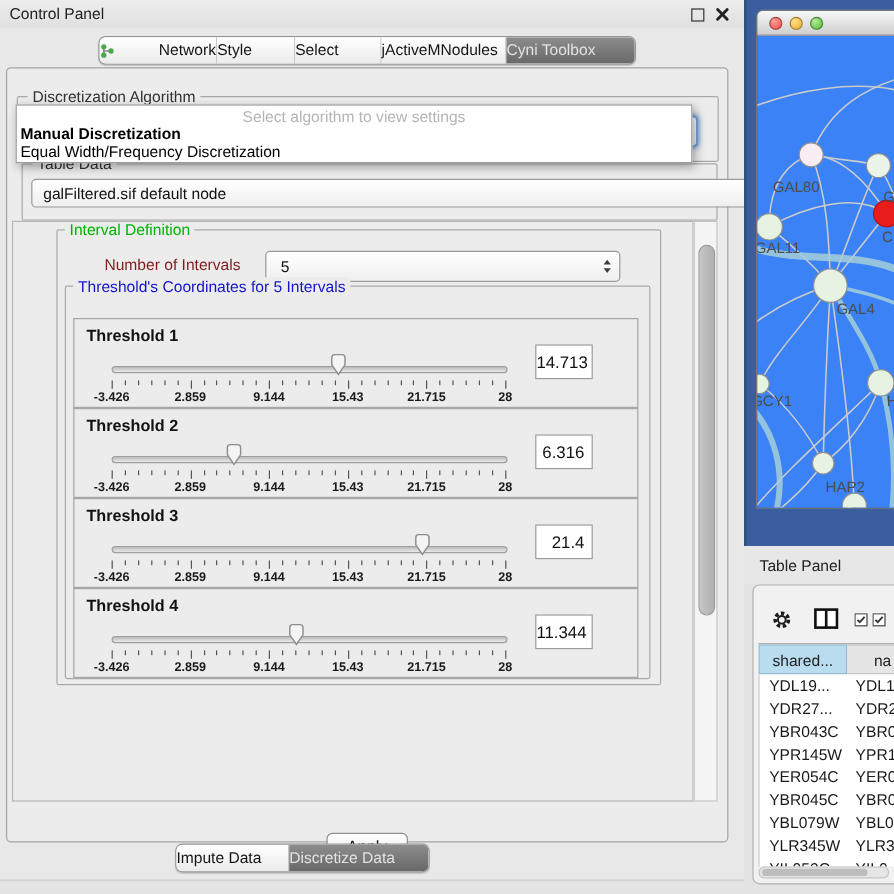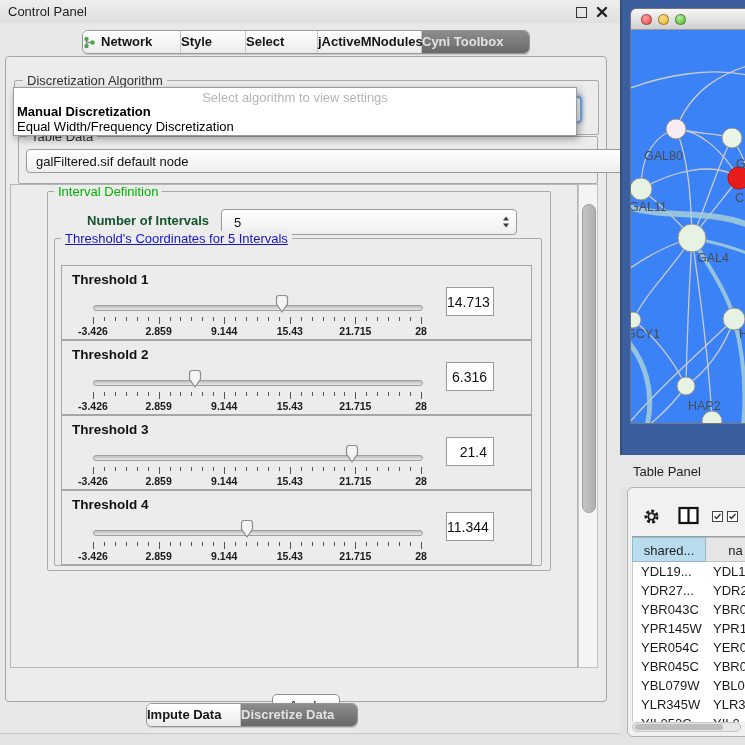--- a/index.html
+++ b/index.html
@@ -9,23 +9,23 @@
   
   .cp{position:absolute;left:0;top:0;width:620px;height:733px;background:#e8e8e8;border-bottom:1px solid #c9c9c9;}
   .cp-titlebar{position:absolute;left:0;top:0;width:620px;height:23px;background:linear-gradient(#ededed,#e0e0e0);}
   .cp-title{position:absolute;left:8px;top:4px;font-size:13px;color:#222;}
   .float-icon{position:absolute;left:576px;top:7px;width:9px;height:9px;border:1.6px solid #333;}
   .close-icon{position:absolute;left:596px;top:6px;width:12px;height:12px;}
 
   
   .tabbar{position:absolute;display:flex;border:1px solid #979797;border-radius:6px;overflow:hidden;
           background:#fff;height:22px;box-shadow:0 1px 1px rgba(0,0,0,.15);}
-  .tab{height:22px;line-height:22px;text-align:center;font-size:13px;font-weight:bold;color:#151515;
+  .tab{height:22px;line-height:22px;text-align:center;font-size:13px;font-weight:normal;color:#151515;
        background:linear-gradient(#ffffff,#ebebeb);border-right:1px solid #c6c6c6;box-sizing:border-box;
-       display:flex;align-items:center;justify-content:flex-start;gap:5px;}
+       display:flex;align-items:center;justify-content:space-between;gap:5px;}
   .tab:last-child{border-right:none;}
   .tab.selected{background:linear-gradient(#8d8d8d,#686868);color:#e2e2e2;border-right-color:#5c5c5c;}
 
   
   .main-panel{position:absolute;left:5px;top:56px;width:602px;height:646px;background:#ececec;
               border:1px solid #a5a5a5;border-radius:4px;box-sizing:border-box;}
 
   .group{position:absolute;border:1px solid #a9a9a9;border-radius:2px;}
   .legend{position:absolute;top:-8px;left:8px;background:#ececec;padding:0 4px;font-size:13px;line-height:15px;white-space:nowrap;}
   .legend-black{color:#333;}
@@ -48,21 +48,21 @@
   .popup-opt2{position:absolute;left:3px;top:31px;font-size:13px;color:#000;}
 
   
   .viewport{position:absolute;left:10px;top:184px;width:568px;height:484px;border:1px solid #b6b6b6;
             box-sizing:border-box;overflow:hidden;background:#ececec;}
   .vscroll{position:absolute;left:578px;top:184px;width:20px;height:484px;background:#f4f4f4;
            border:1px solid #c4c4c4;box-sizing:border-box;}
   .vthumb{position:absolute;left:3px;top:19px;width:12px;height:307px;background:linear-gradient(90deg,#c6c6c6,#b0b0b0);
           border:1px solid #9d9d9d;border-radius:7px;}
 
-  .num-label{position:absolute;left:39px;top:21px;font-size:13px;font-weight:bold;color:#14532d;}
+  .num-label{position:absolute;left:39px;top:21px;font-size:13px;font-weight:normal;color:#7f1d1d;}
 
   .threshold-panel{position:absolute;left:6px;width:469px;height:73px;border:1px solid #a6a6a6;background:#ececec;}
   .t-label{position:absolute;left:10px;top:6px;font-size:13.5px;font-weight:bold;color:#111;}
   .slider-track{position:absolute;left:31px;top:39px;width:328px;height:4px;background:linear-gradient(#bdbdbd,#e9e9e9);
                 border:1px solid #9f9f9f;border-radius:3px;}
   .thumb{position:absolute;top:28px;width:16px;height:20px;}
   .tick{position:absolute;top:51px;width:1px;height:4px;background:#555;}
   .tick.major{height:7px;}
   .tick-label{position:absolute;top:59px;transform:translateX(-50%);font-size:10.5px;font-weight:bold;color:#1a1a1a;white-space:nowrap;}
   .value-box{position:absolute;left:384px;top:21px;width:48px;height:29px;background:#fff;border:1px solid #9a9a9a;
@@ -180,21 +180,21 @@
         <span class="num-label">Number of Intervals</span>
         <div class="combo" style="left:173px;top:17px;width:296px;height:26px;">
           <span class="val" style="left:12px;">5</span>
           <span class="stepper">
               <span class="up"></span>
               <span class="dn"></span>
             </span>
         </div>
 
         <div class="group" style="left:6px;top:46px;width:486px;height:326px;">
-          <span class="legend legend-blue" style="left:6px;text-decoration:underline;">Threshold's Coordinates for 5 Intervals</span>
+          <span class="legend legend-blue" style="left:6px;">Threshold's Coordinates for 5 Intervals</span>
 
           <div class="threshold-panel" style="top:26px;">
             <span class="t-label">Threshold 1</span>
             <div class="slider"></div>
             <div class="value-box">14.713</div>
           <div class="slider-track"></div>
               <div class="tick major" style="left: 31px;"></div>
               <div class="tick" style="left: 41.9333px;"></div>
               <div class="tick" style="left: 52.8667px;"></div>
               <div class="tick" style="left: 63.8px;"></div>

